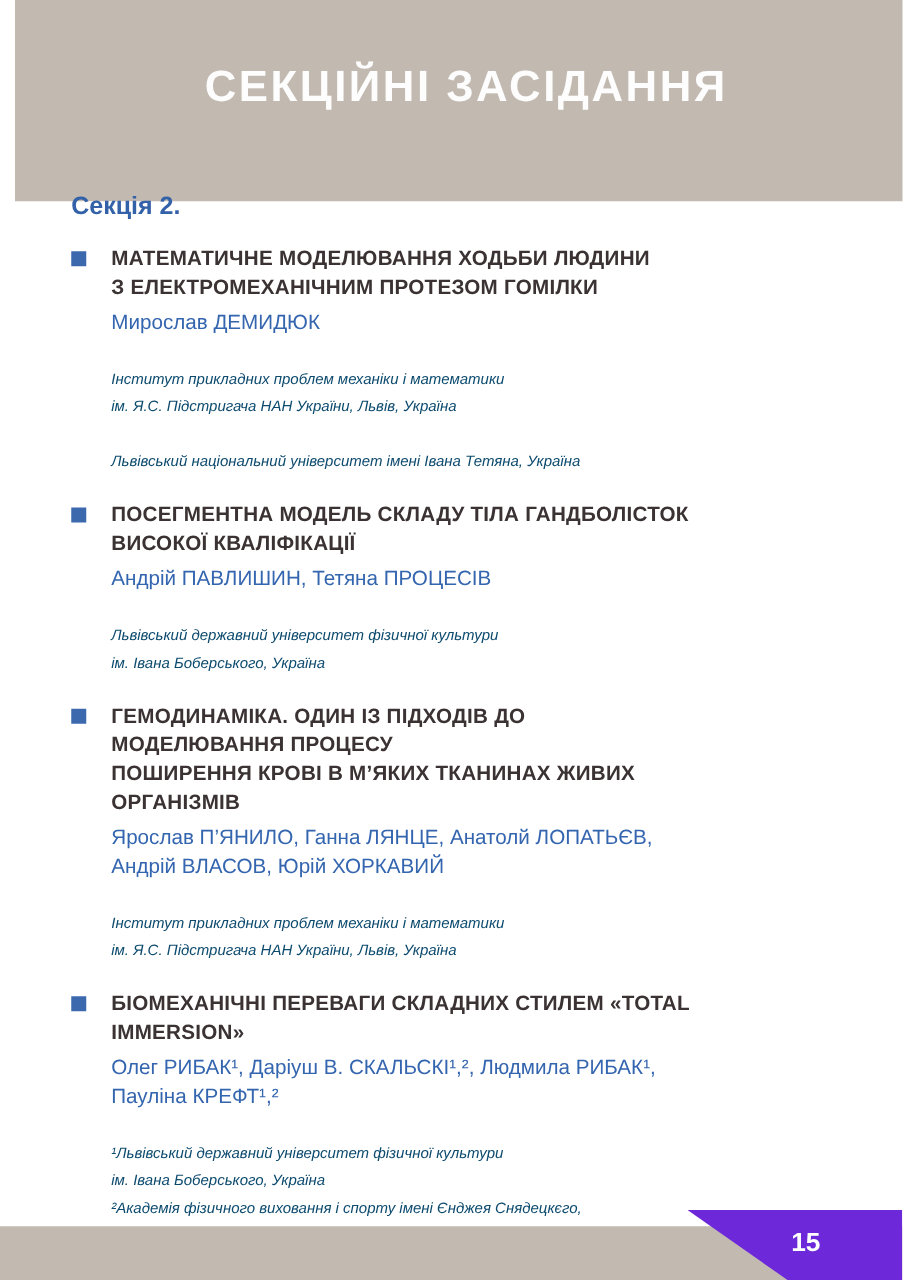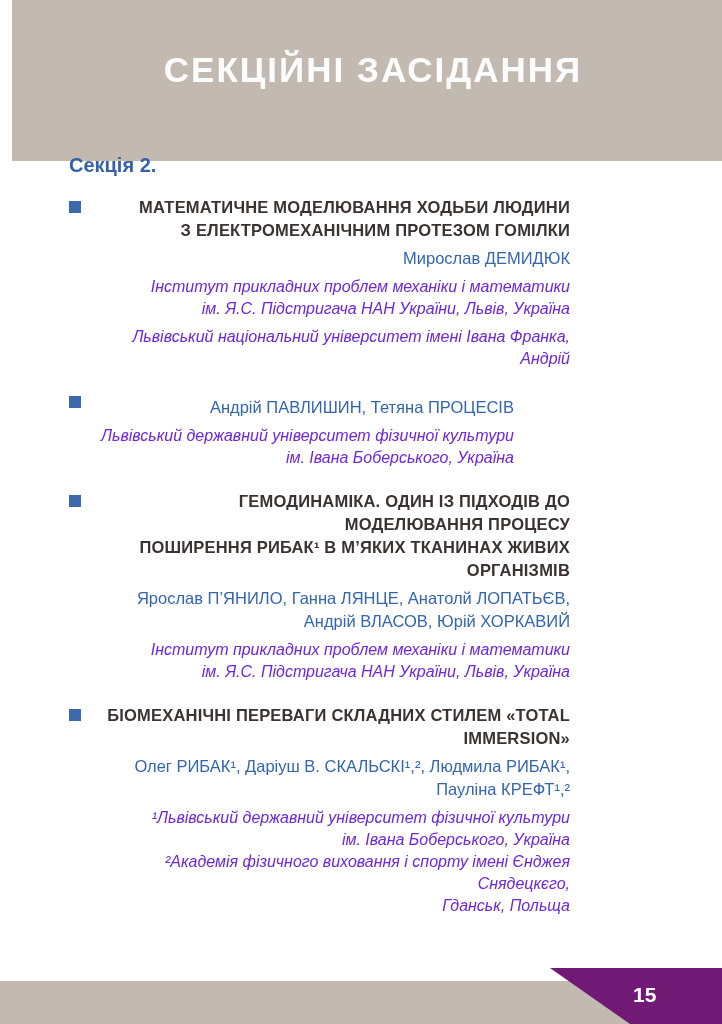--- a/index.html
+++ b/index.html
@@ -24,21 +24,21 @@
     text-align: center;
     color: #fdfdfd;
     font-size: 35px;
     font-weight: bold;
     letter-spacing: 2px;
     white-space: nowrap;
   }
 
   
   .content {
-    position: absolute; top: 130px; left: 12px;
+    position: absolute; top: 130px; left: 0;
     width: 580px;
     padding: 0 22px 0 57px;
     box-sizing: border-box;
   }
   .section-label {
     margin-top: 24px;
     color: #3462a9;
     font-size: 20px;
     font-weight: bold;
   }
@@ -57,56 +57,56 @@
     display: flex;
     align-items: flex-start;
     margin-bottom: 21px;
   }
   .bullet {
     flex: 0 0 auto;
     width: 12px; height: 12px;
     margin-top: 5px;
     background: #3c69ae;
   }
-  .item-body { margin-left: 20px; text-align: right; }
+  .item-body { margin-left: 20px; }
   .item-title {
     color: #3b3333;
     font-size: 16.5px;
     font-weight: bold;
     line-height: 23px;
     letter-spacing: 0.2px;
     white-space: pre-line;
   }
   .item-authors {
     margin-top: 5px;
     color: #3465af;
     font-size: 16.5px;
     font-weight: normal;
     line-height: 23px;
     white-space: pre-line;
   }
   .item-affil {
-    margin-top: 6px;
-    color: #6d28d9;
-    font-size: 16px;
+    margin-top: 22px;
+    color: #0c4a6e;
+    font-size: 12px;
     font-style: italic;
     line-height: 22px;
     white-space: pre-line;
   }
 
   
   .footer-strip {
     position: absolute; left: 0; bottom: 0;
     width: 722px; height: 43px;
     background: #c2bab1;
   }
   .page-number-tab {
     position: absolute; right: 0; bottom: 0;
     width: 172px; height: 56px;
-    background: #701a75;
+    background: #6d28d9;
     clip-path: polygon(0 0, 100% 0, 100% 100%, 46.5% 100%);
   }
   .page-number {
     position: absolute;
     left: 83px; top: 15px;
     color: #ffffff;
     font-size: 21px;
     font-weight: bold;
   }
 </style>
@@ -125,38 +125,40 @@
   <div class="items">
 
     <div class="item">
       <span class="bullet"></span>
       <div class="item-body">
         <div class="item-title">МАТЕМАТИЧНЕ МОДЕЛЮВАННЯ ХОДЬБИ ЛЮДИНИ
 З ЕЛЕКТРОМЕХАНІЧНИМ ПРОТЕЗОМ ГОМІЛКИ</div>
         <div class="item-authors">Мирослав ДЕМИДЮК</div>
         <div class="item-affil">Інститут прикладних проблем механіки і математики
 ім. Я.С. Підстригача НАН України, Львів, Україна</div>
-        <div class="item-affil">Львівський національний університет імені Івана Франка, Андрій</div>
+        <div class="item-affil">Львівський національний університет імені Івана Тетяна, Україна</div>
       </div>
     </div>
 
     <div class="item">
       <span class="bullet"></span>
       <div class="item-body">
+        <div class="item-title">ПОСЕГМЕНТНА МОДЕЛЬ СКЛАДУ ТІЛА ГАНДБОЛІСТОК
+ВИСОКОЇ КВАЛІФІКАЦІЇ</div>
         <div class="item-authors">Андрій ПАВЛИШИН, Тетяна ПРОЦЕСІВ</div>
         <div class="item-affil">Львівський державний університет фізичної культури
 ім. Івана Боберського, Україна</div>
       </div>
     </div>
 
     <div class="item">
       <span class="bullet"></span>
       <div class="item-body">
         <div class="item-title">ГЕМОДИНАМІКА. ОДИН ІЗ ПІДХОДІВ ДО МОДЕЛЮВАННЯ ПРОЦЕСУ
-ПОШИРЕННЯ РИБАК¹ В М’ЯКИХ ТКАНИНАХ ЖИВИХ ОРГАНІЗМІВ</div>
+ПОШИРЕННЯ КРОВІ В М’ЯКИХ ТКАНИНАХ ЖИВИХ ОРГАНІЗМІВ</div>
         <div class="item-authors">Ярослав П’ЯНИЛО, Ганна ЛЯНЦЕ, Анатолй ЛОПАТЬЄВ,
 Андрій ВЛАСОВ, Юрій ХОРКАВИЙ</div>
         <div class="item-affil">Інститут прикладних проблем механіки і математики
 ім. Я.С. Підстригача НАН України, Львів, Україна</div>
       </div>
     </div>
 
     <div class="item">
       <span class="bullet"></span>
       <div class="item-body">

